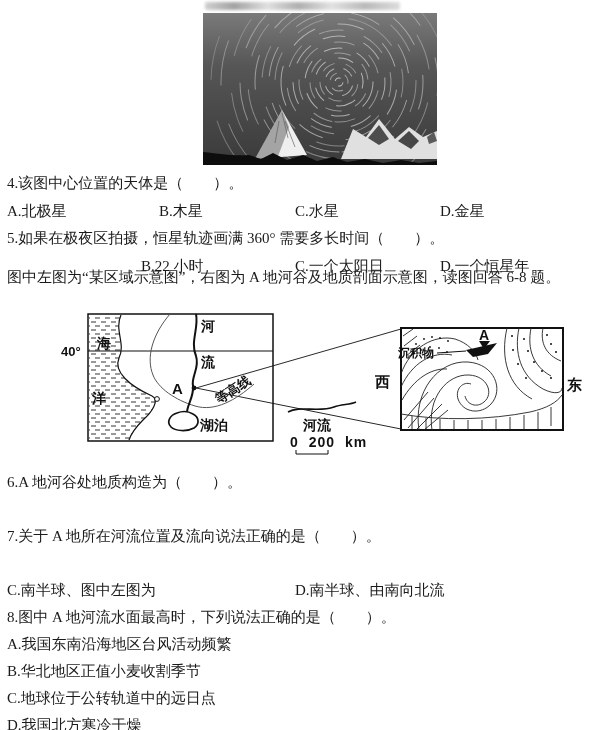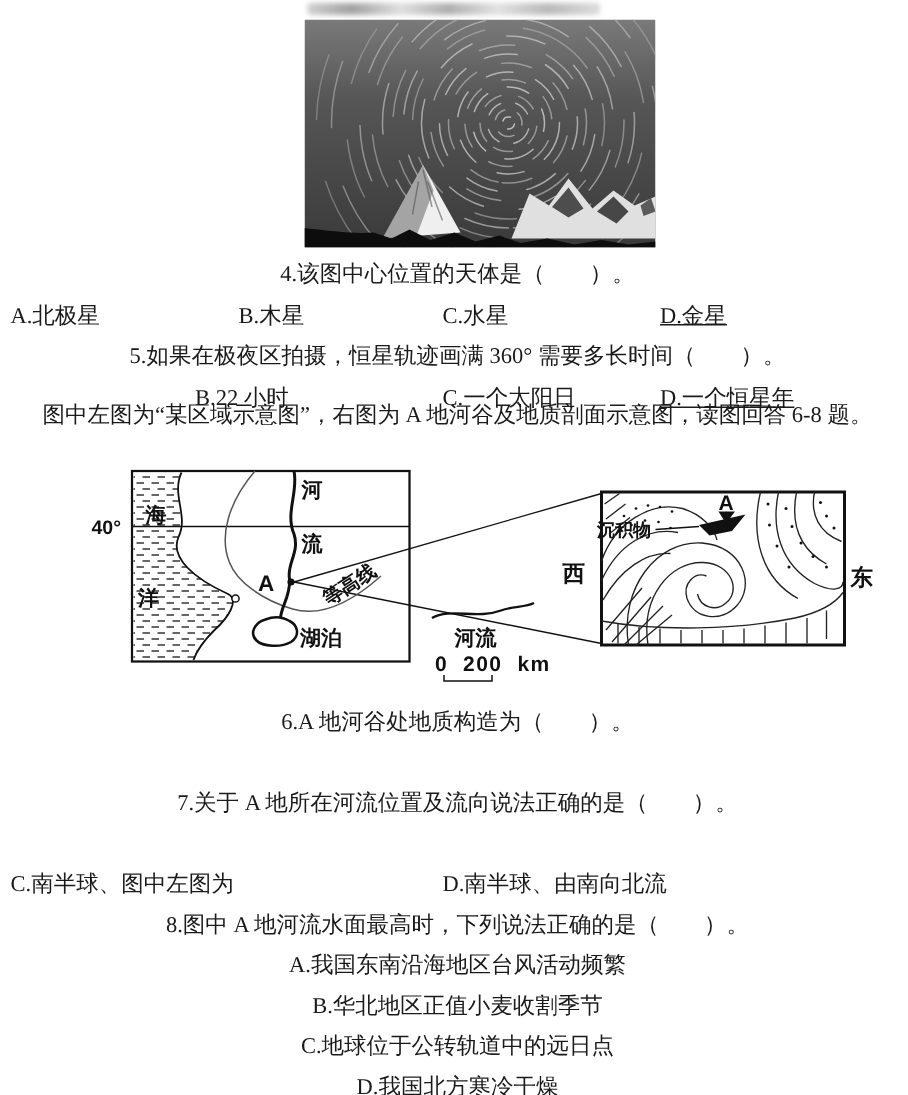--- a/index.html
+++ b/index.html
@@ -1,23 +1,23 @@
 <!DOCTYPE html>
 <html lang="zh"><head>
 <meta charset="utf-8">
 <style>
   html,body{margin:0;padding:0;background:#fff;}
   .page{
     position:relative;width:605px;height:730px;background:#ffffff;overflow:hidden;
     font-family:"Liberation Serif","DejaVu Serif",serif;
-    color:#1a1a1a;font-size:15px;line-height:21px;text-align:center;
+    color:#1a1a1a;font-size:15px;line-height:21px;
   }
   .row{position:absolute;left:7px;width:596px;height:22px;white-space:nowrap;}
   .opt{position:absolute;top:0;white-space:nowrap;}
-  .o0{left:0;} .o1{left:152px;} .o1b{left:111px;padding-left:12px;} .o2{left:288px;} .o3{left:433px;text-decoration:underline;}
+  .o0{left:0;} .o1{left:152px;} .o1b{left:122px;padding-left:12px;} .o2{left:288px;} .o3{left:433px;}
   .photo{position:absolute;left:203px;top:13px;width:234px;height:152px;}
   .photo svg{display:block;}
   .artifact{
     position:absolute;left:205px;top:2px;width:195px;height:8px;border-radius:2px;
     background:linear-gradient(90deg,rgba(120,120,120,.35),rgba(85,85,85,.55) 15%,rgba(150,150,150,.3) 32%,rgba(95,95,95,.5) 48%,rgba(150,150,150,.28) 65%,rgba(100,100,100,.45) 82%,rgba(140,140,140,.3));
     filter:blur(1.6px);
   }
   .figure{position:absolute;left:0;top:305px;width:605px;height:158px;}
   .fig-label{font-family:"Liberation Sans","DejaVu Sans",sans-serif;font-weight:bold;fill:#111;}
 </style>

